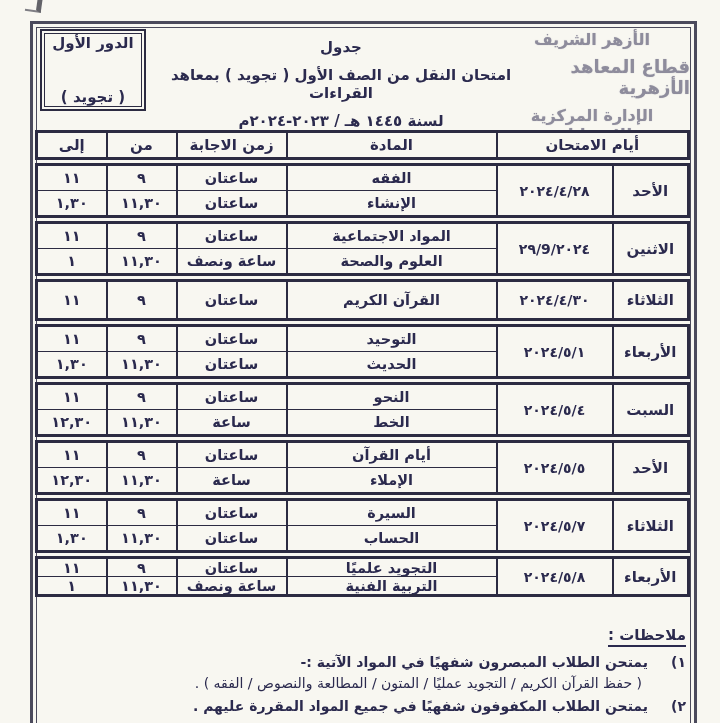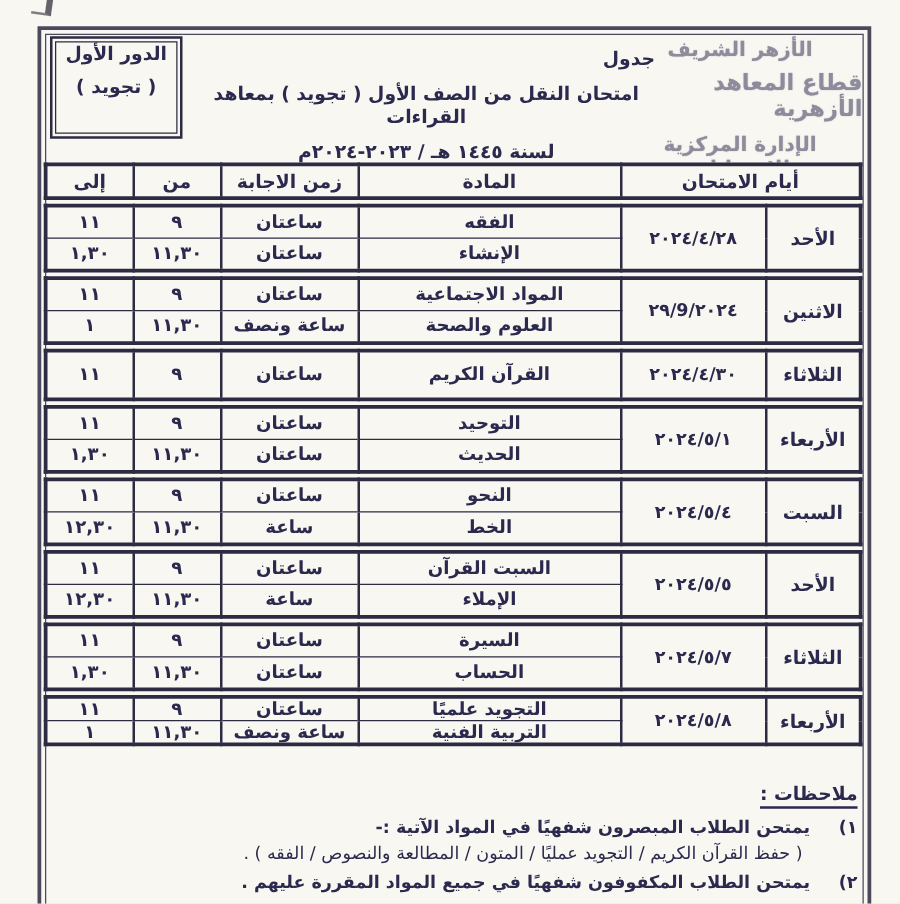--- a/index.html
+++ b/index.html
@@ -36,30 +36,30 @@
     position:absolute;top:30px;right:30px;width:196px;text-align:center;
     color:var(--logo-gray);font-weight:bold;
     text-shadow:0 0 1px rgba(142,140,156,.6);
   }
   .brand .b1{font-size:16px;letter-spacing:1px;}
   .brand .b2{font-size:18px;margin-top:7px;letter-spacing:1px;text-align:right;}
   .brand .b3{font-size:16px;margin-top:8px;letter-spacing:1px;}
   .title-block{
     position:absolute;top:38px;left:158px;width:366px;text-align:center;color:var(--ink);
   }
-  .title-block .t1{font-size:15px;font-weight:bold;text-align:right;}
+  .title-block .t1{font-size:15px;font-weight:bold;}
   .title-block .t2{font-size:15px;font-weight:bold;margin-top:10px;}
   .title-block .t3{font-size:15px;font-weight:bold;margin-top:10px;letter-spacing:.5px;}
   .round-box{
     position:absolute;top:29px;left:40px;width:106px;height:82px;
     border:2px solid var(--bd);padding:2px;background:var(--paper);
   }
   .round-box .inner{
     width:100%;height:100%;border:1px solid var(--bd);
-    display:flex;flex-direction:column;align-items:center;justify-content:flex-start;gap:8px;
+    display:flex;flex-direction:column;align-items:center;justify-content:space-between;gap:8px;
     color:var(--ink);font-weight:bold;font-size:15px;text-align:center;
   }
   
   .exam-table{position:absolute;top:130px;left:36px;width:654px;}
   table.t{
     border-collapse:collapse;table-layout:fixed;width:652px;
     border:3px solid var(--bd);background:var(--paper);
   }
   table.t td{
     border:1.5px solid var(--bd);border-left-width:2px;border-right-width:2px;
@@ -268,21 +268,21 @@
           <col style="width:116px">
           <col style="width:210px">
           <col style="width:110px">
           <col style="width:70px">
           <col style="width:70px">
         </colgroup>
       <tbody>
           <tr>
         <td class="day-cell" rowspan="2">الأحد</td>
         <td class="date-cell" rowspan="2">٢٠٢٤/٥/٥</td>
-        <td>السبت القرآن</td>
+        <td>أيام القرآن</td>
         <td>ساعتان</td>
         <td>٩</td>
         <td>١١</td>
       </tr>
       <tr>
         <td>الإملاء</td>
         <td>ساعة</td>
         <td>١١,٣٠</td>
         <td>١٢,٣٠</td>
       </tr>

